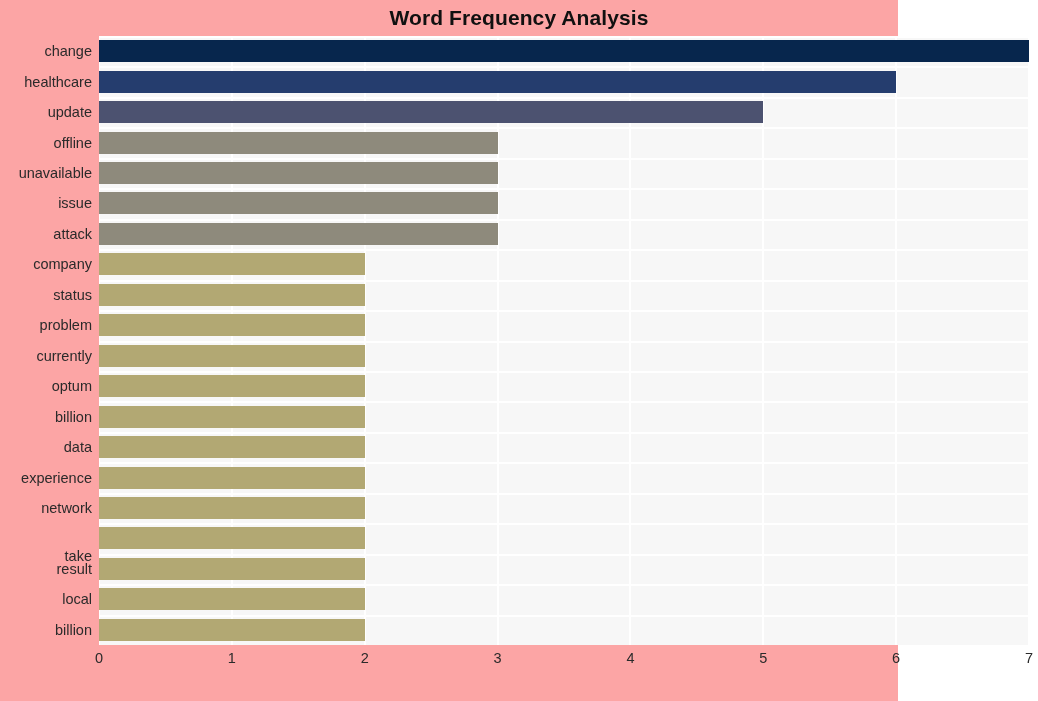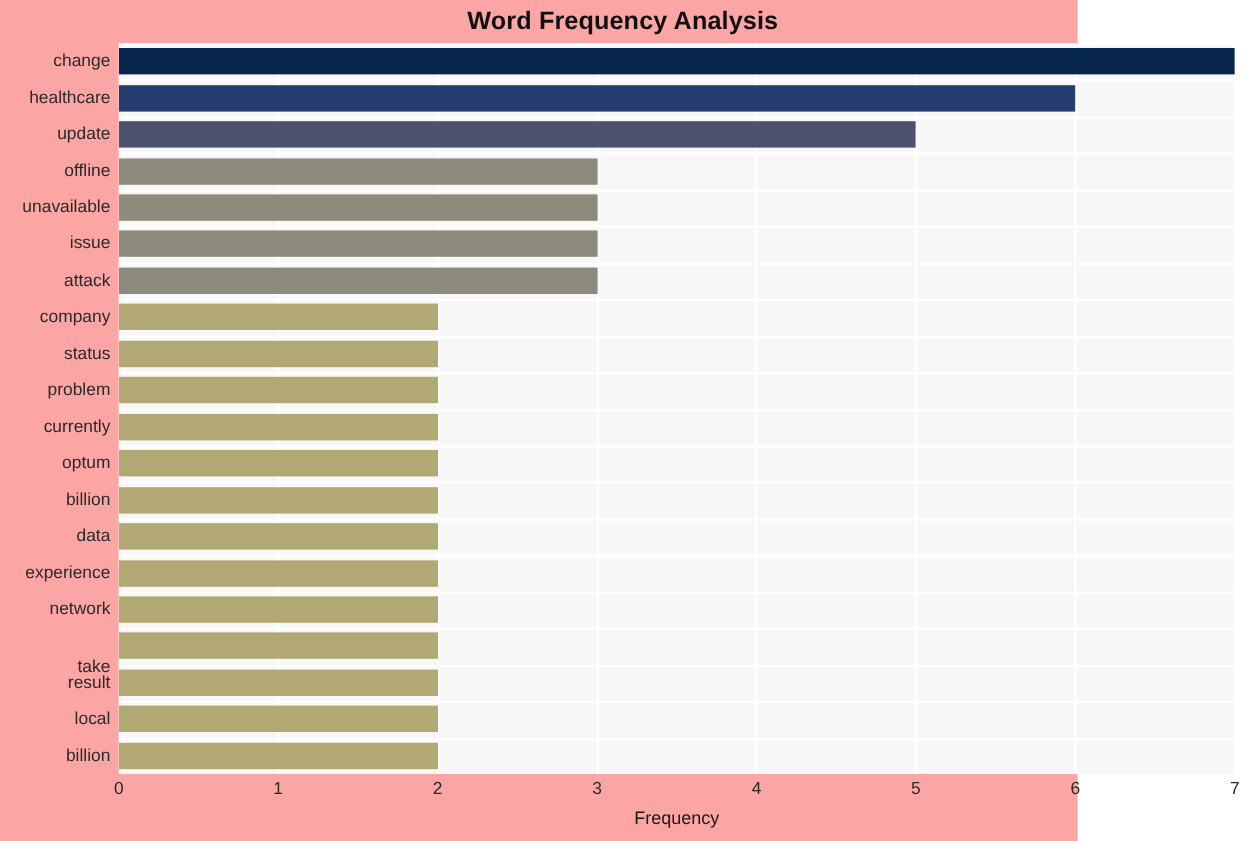--- a/index.html
+++ b/index.html
@@ -217,15 +217,14 @@
       <div class="x-tick-label" style="left: 0px;">0</div>
       <div class="x-tick-label" style="left: 132.857px;">1</div>
       <div class="x-tick-label" style="left: 265.714px;">2</div>
       <div class="x-tick-label" style="left: 398.571px;">3</div>
       <div class="x-tick-label" style="left: 531.429px;">4</div>
       <div class="x-tick-label" style="left: 664.286px;">5</div>
       <div class="x-tick-label" style="left: 797.143px;">6</div>
       <div class="x-tick-label" style="left: 930px;">7</div>
     </div>
 
-  <div id="x-axis-title">Frequency</div>
 
 </div>
 
 </body></html>

